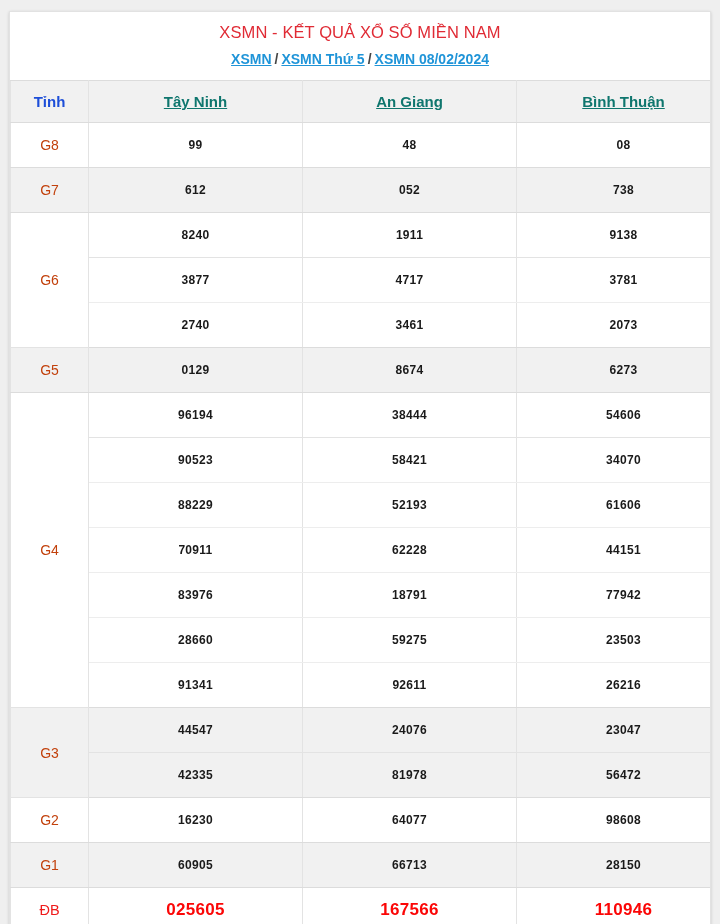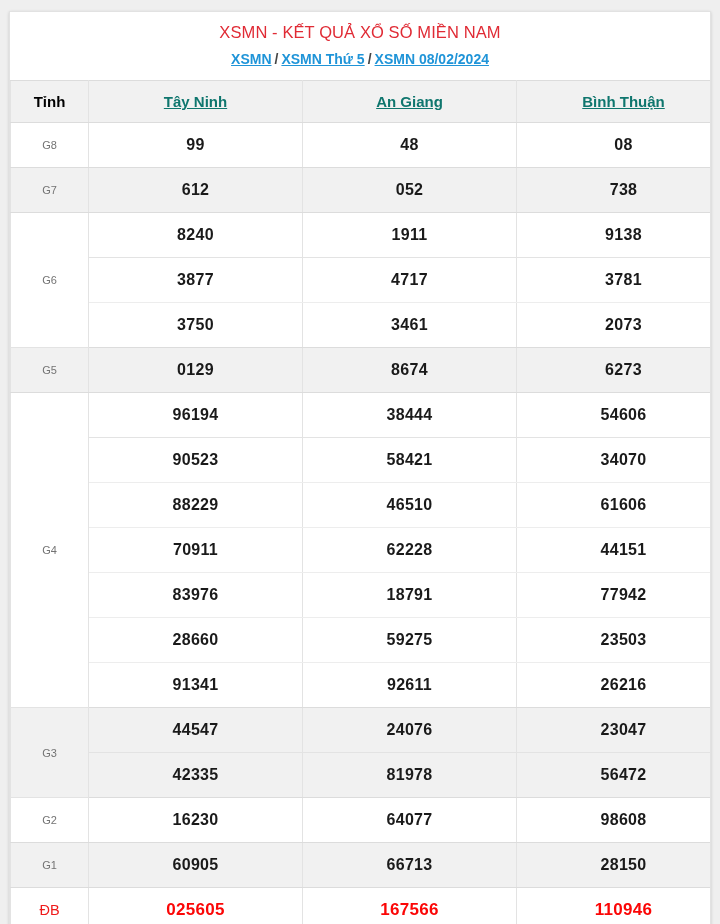--- a/index.html
+++ b/index.html
@@ -82,39 +82,39 @@
     padding: 0;
   }
   table.xsmn tr.head th {
     background: #f1f1f1;
     height: 41px;
     font-size: 15px;
     border-top: 1px solid #dcdcdc;
     border-bottom: 1px solid #dcdcdc;
   }
   th.tinh-head {
-    color: #000000;
+    color: #1d4ed8;
     font-weight: bold;
   }
   th.prov-head a {
     color: #0f766e;
     text-decoration: underline;
     font-weight: bold;
   }
 
   td.glabel {
-    color: #737373;
+    color: #c2410c;
     font-weight: normal;
-    font-size: 11px;
+    font-size: 14px;
     background: inherit;
   }
   td.num {
     font-weight: bold;
     color: #1a1a1a;
-    font-size: 16px;
+    font-size: 12px;
     letter-spacing: 0.3px;
     height: 44px;
   }
   tr.shade td { background: #f1f1f1; }
   tr.plain td { background: #ffffff; }
 
   
   tr.sub-mid td.num { border-top-color: #ededed; border-bottom-color: #ededed; }
   tr.group-first td { border-top: 1px solid #dcdcdc; }
   tr.group-last  td { border-bottom: 1px solid #dcdcdc; }
@@ -175,21 +175,21 @@
             <td class="num">8240</td>
             <td class="num">1911</td>
             <td class="num">9138</td>
           </tr>
           <tr class="plain sub-mid">
             <td class="num">3877</td>
             <td class="num">4717</td>
             <td class="num">3781</td>
           </tr>
           <tr class="plain group-last">
-            <td class="num">3750</td>
+            <td class="num">2740</td>
             <td class="num">3461</td>
             <td class="num">2073</td>
           </tr>
           <tr class="shade group-first group-last">
             <td class="glabel" rowspan="1">G5</td>
             <td class="num">0129</td>
             <td class="num">8674</td>
             <td class="num">6273</td>
           </tr>
           <tr class="plain group-first">
@@ -198,21 +198,21 @@
             <td class="num">38444</td>
             <td class="num">54606</td>
           </tr>
           <tr class="plain sub-mid">
             <td class="num">90523</td>
             <td class="num">58421</td>
             <td class="num">34070</td>
           </tr>
           <tr class="plain sub-mid">
             <td class="num">88229</td>
-            <td class="num">46510</td>
+            <td class="num">52193</td>
             <td class="num">61606</td>
           </tr>
           <tr class="plain sub-mid">
             <td class="num">70911</td>
             <td class="num">62228</td>
             <td class="num">44151</td>
           </tr>
           <tr class="plain sub-mid">
             <td class="num">83976</td>
             <td class="num">18791</td>

